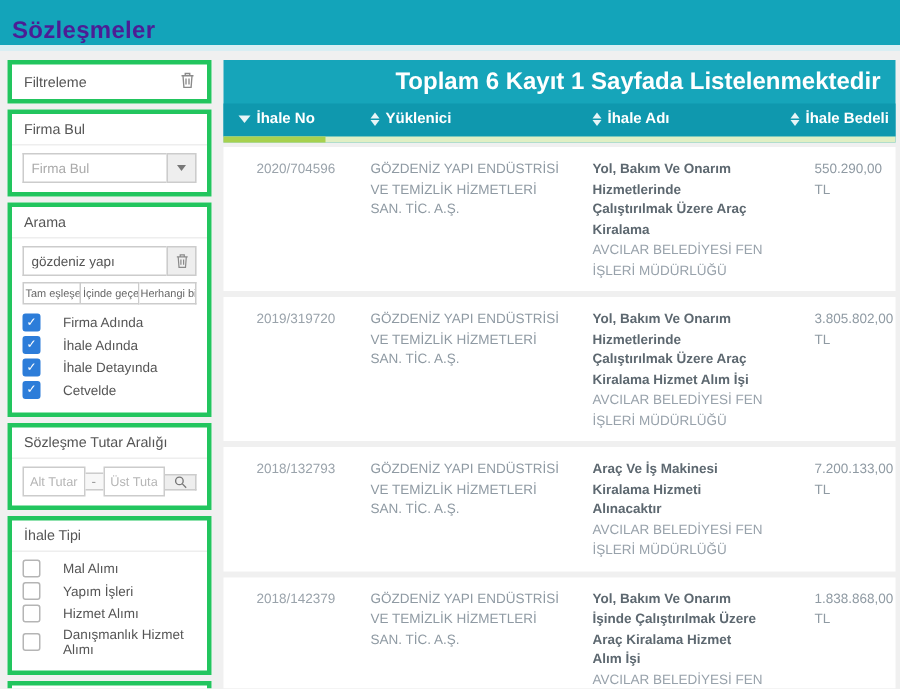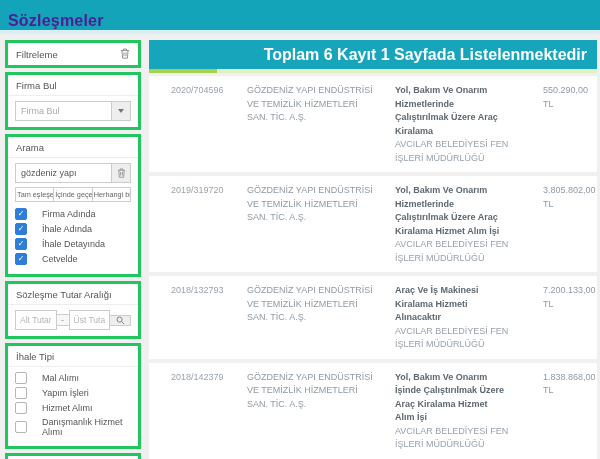--- a/index.html
+++ b/index.html
@@ -215,20 +215,47 @@
           
           
         </div>
       </div>
 
     </aside>
 
     <main class="main">
       <div class="thead">
         <div class="summary">Toplam 6 Kayıt 1 Sayfada Listelenmektedir</div>
+        <div class="cols">
+          <div class="colh">
+            <i class="tri-d big"></i>
+            <span>İhale No</span>
+          </div>
+          <div class="colh">
+            <span class="sortpair">
+                <i class="tri-u"></i>
+                <i class="tri-d"></i>
+              </span>
+            <span>Yüklenici</span>
+          </div>
+          <div class="colh">
+            <span class="sortpair">
+                <i class="tri-u"></i>
+                <i class="tri-d"></i>
+              </span>
+            <span>İhale Adı</span>
+          </div>
+          <div class="colh">
+            <span class="sortpair">
+                <i class="tri-u"></i>
+                <i class="tri-d"></i>
+              </span>
+            <span>İhale Bedeli</span>
+          </div>
+        </div>
         <div class="underline">
             <div class="seg"></div>
           </div>
       </div>
 
       <div class="rows">
 
         <div class="trow">
           <div class="cell c-no">2020/704596</div>
           <div class="cell c-yuk">GÖZDENİZ YAPI ENDÜSTRİSİ VE TEMİZLİK HİZMETLERİ SAN. TİC. A.Ş.</div>

